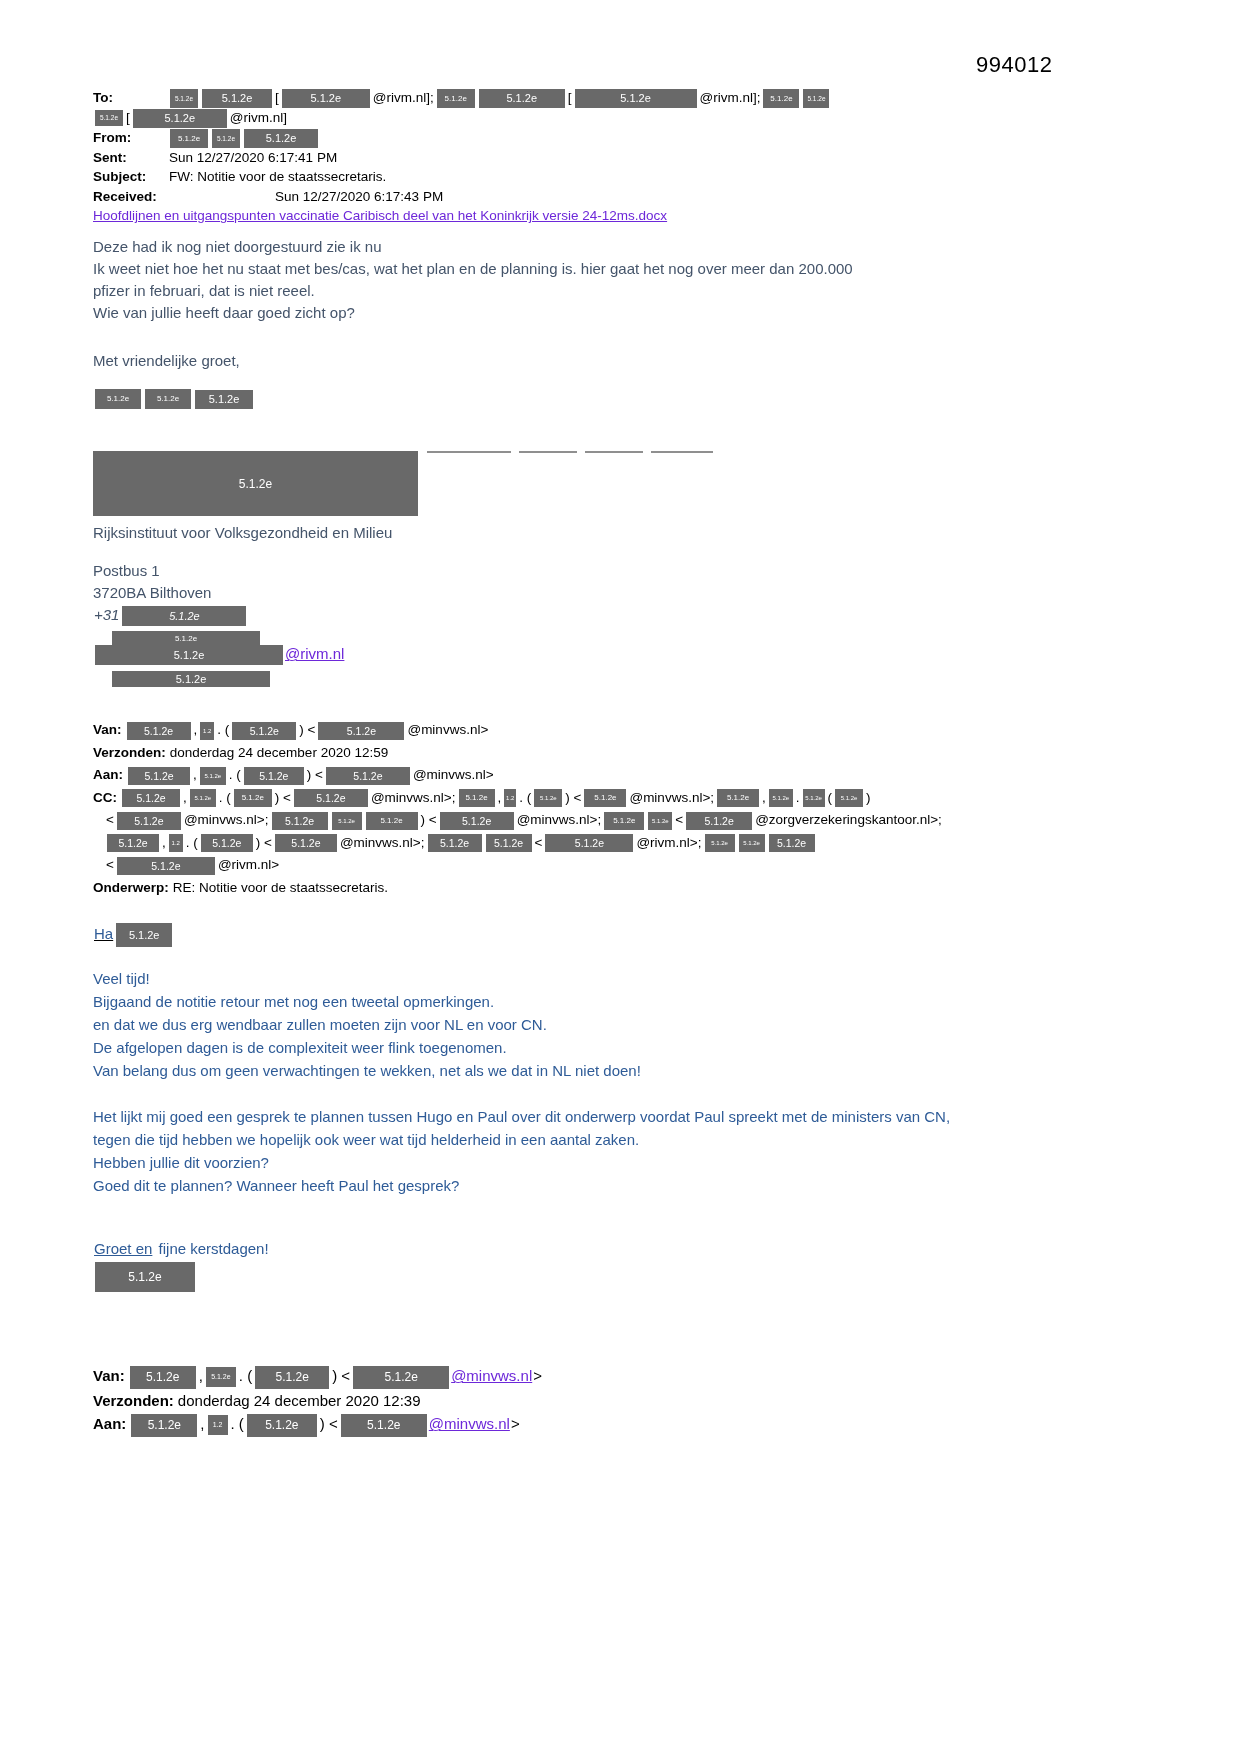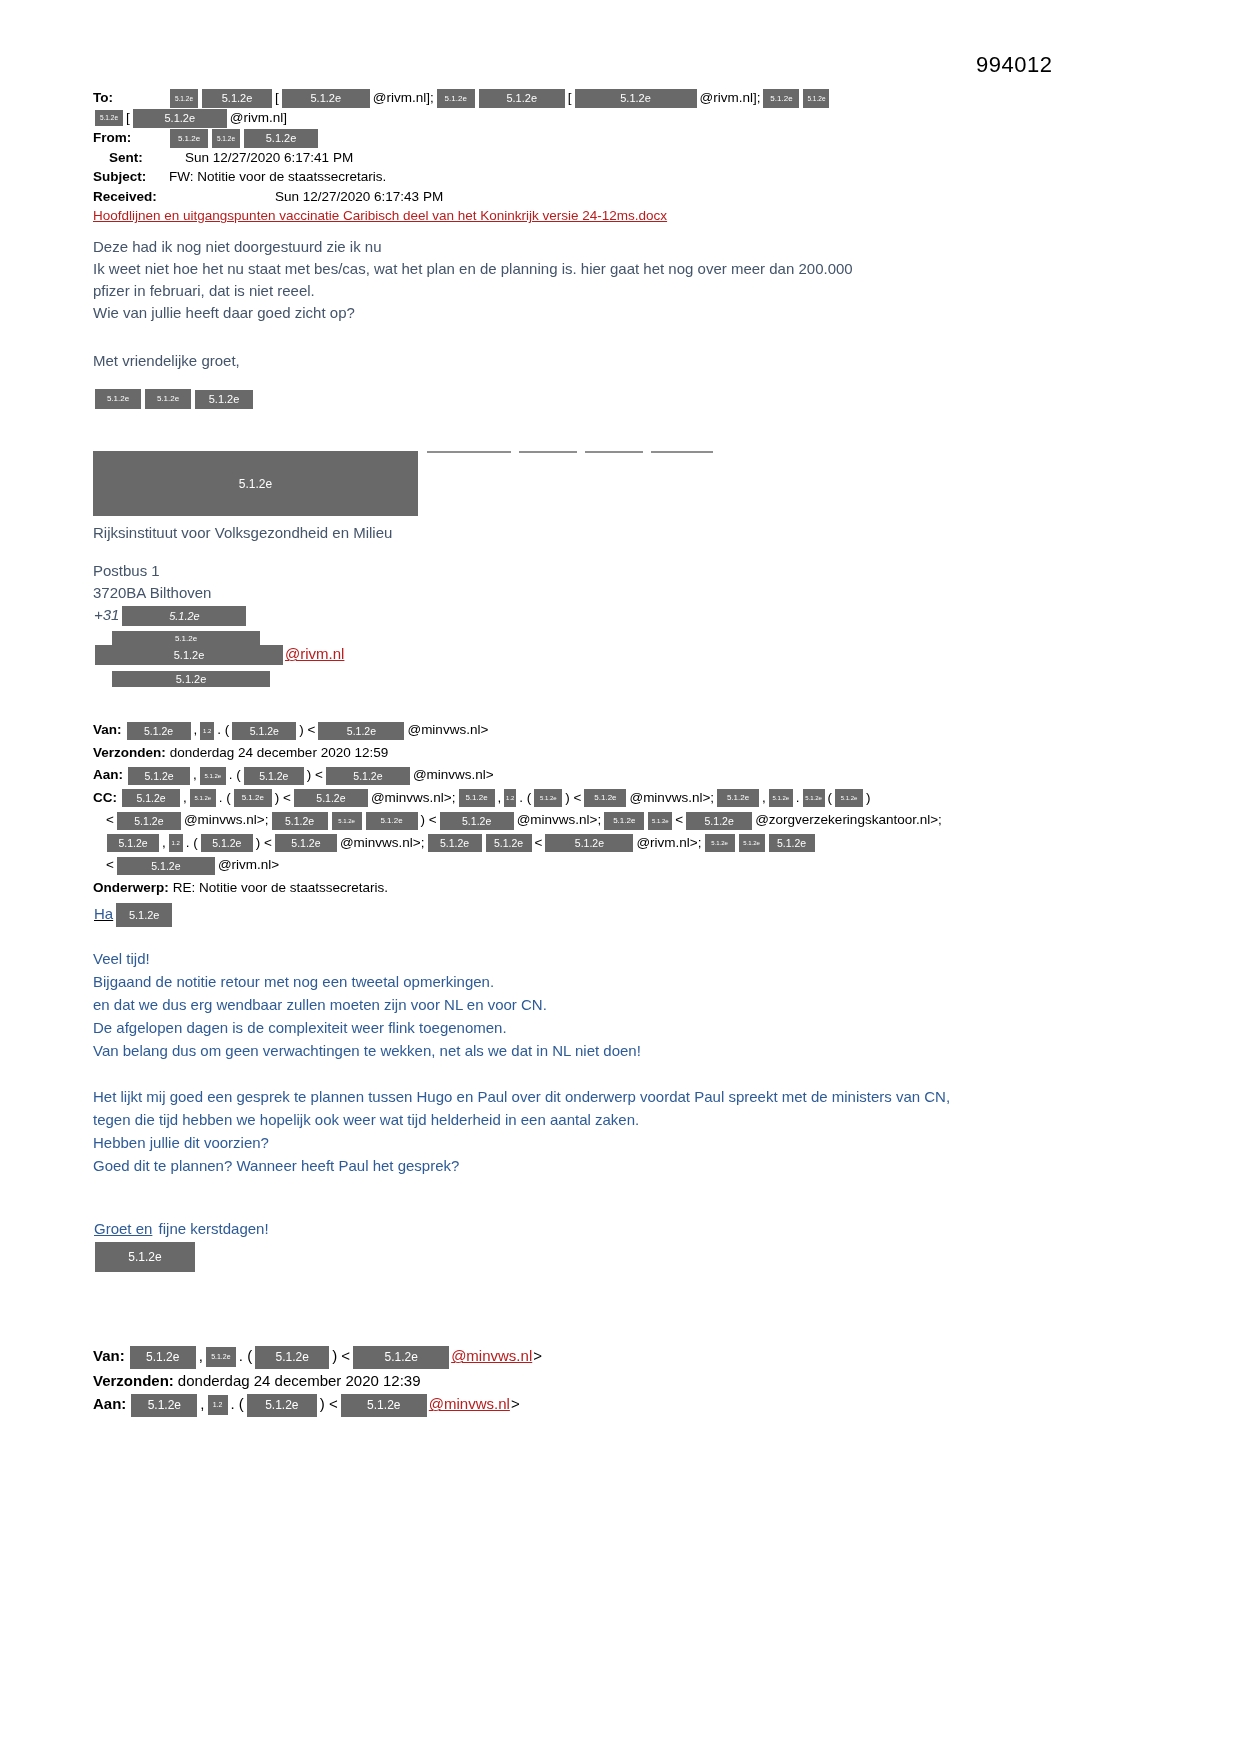--- a/index.html
+++ b/index.html
@@ -15,21 +15,21 @@
   .seg-text{margin:0 1px;}
   .redact{display:inline-block;background:#696969;color:#fff;text-align:center;
           font-size:11px;height:19px;line-height:19px;vertical-align:middle;
           margin:0 2px;overflow:hidden;white-space:nowrap;}
   .redact.s{font-size:8px;}
   .redact.t{font-size:6.5px;}
   .h16{height:16px !important;line-height:16px !important;}
   .h20{height:20px !important;line-height:20px !important;}
   .h24{height:24px !important;line-height:24px !important;}
   .h30{height:30px !important;line-height:30px !important;font-size:12px !important;}
-  .link{color:#b91c1c;text-decoration:underline;cursor:pointer;margin-top:23px;}
+  .link{color:#6d28d9;text-decoration:underline;cursor:pointer;margin-top:23px;}
   .attach-line{line-height:19px;font-size:13.5px;}
 
   
   .body1{margin-top:11px;}
   .b1line{font-size:15px;line-height:22px;color:#44546A;min-height:22px;}
   .closing1{margin-top:26px;}
   .sigboxes{margin-top:17px;height:22px;}
   .sigrow{margin-top:40px;position:relative;height:65px;}
   .big-redact{width:325px;height:65px;background:#696969;color:#fff;display:flex;
               align-items:center;justify-content:center;font-size:12px;}
@@ -42,21 +42,21 @@
   .boxline1{margin-top:3px;height:16px;padding-left:17px;}
   .emailline{height:21px;font-size:15px;}
   .boxline2{margin-top:3px;height:16px;padding-left:17px;}
 
   
   .midblock{margin-top:34px;font-size:13.5px;line-height:22.5px;}
   .midblock .redact{height:18px;line-height:18px;font-size:10.5px;}
   .midblock .redact.s{font-size:8px;}
   .midblock .redact.t{font-size:6px;}
   .indent{padding-left:12px;}
-  .haline{margin-top:4px;height:24px;font-size:15px;text-decoration:underline;}
+  .haline{margin-top:24px;height:24px;font-size:15px;text-decoration:underline;}
   .blue{color:#2E5B97;}
   .u{text-decoration:underline;}
 
   
   .body2{margin-top:20px;}
   .b2line{font-size:15px;line-height:23px;min-height:23px;color:#2E5B97;white-space:nowrap;}
   .groetline{margin-top:40px;font-size:15px;line-height:23px;}
   .sigbox2{margin-top:2px;height:30px;}
 
   
@@ -68,21 +68,21 @@
 <body>
 
 <div class="page">
   <div class="pagenum">994012</div>
   <div class="content">
 
     <div class="header-block">
       <div class="segline"><span class="seg-label" style="width: 72px;">To:</span><span class="redact t" style="width: 28px;">5.1.2e</span><span class="redact" style="width: 70px;">5.1.2e</span><span class="seg-text">[</span><span class="redact" style="width: 88px;">5.1.2e</span><span class="seg-text">@rivm.nl];</span><span class="redact s" style="width: 38px;">5.1.2e</span><span class="redact" style="width: 86px;">5.1.2e</span><span class="seg-text">[</span><span class="redact" style="width: 122px;">5.1.2e</span><span class="seg-text">@rivm.nl];</span><span class="redact s" style="width: 36px;">5.1.2e</span><span class="redact t" style="width: 26px;">5.1.2e</span></div>
       <div class="segline"><span class="redact t h16" style="width: 28px;">5.1.2e</span><span class="seg-text">[</span><span class="redact" style="width: 94px;">5.1.2e</span><span class="seg-text">@rivm.nl]</span></div>
       <div class="segline"><span class="seg-label" style="width: 72px;">From:</span><span class="redact s" style="width: 38px;">5.1.2e</span><span class="redact t" style="width: 28px;">5.1.2e</span><span class="redact" style="width: 74px;">5.1.2e</span></div>
-      <div class="segline"><span class="seg-label" style="width: 72px; margin-left: 16px;">Sent:</span><span class="seg-text">Sun 12/27/2020 6:17:41 PM</span></div>
+      <div class="segline"><span class="seg-label" style="width: 72px;">Sent:</span><span class="seg-text">Sun 12/27/2020 6:17:41 PM</span></div>
       <div class="segline"><span class="seg-label" style="width: 72px;">Subject:</span><span class="seg-text">FW: Notitie voor de staatssecretaris.</span></div>
       <div class="segline"><span class="seg-label" style="width: 178px;">Received:</span><span class="seg-text">Sun 12/27/2020 6:17:43 PM</span></div>
     </div>
 
     <div class="attach-line">
       <a href="#" class="link">Hoofdlijnen en uitgangspunten vaccinatie Caribisch deel van het Koninkrijk versie 24-12ms.docx</a>
     </div>
 
     <div class="body1">
       <div class="b1line">Deze had ik nog niet doorgestuurd zie ik nu</div>

